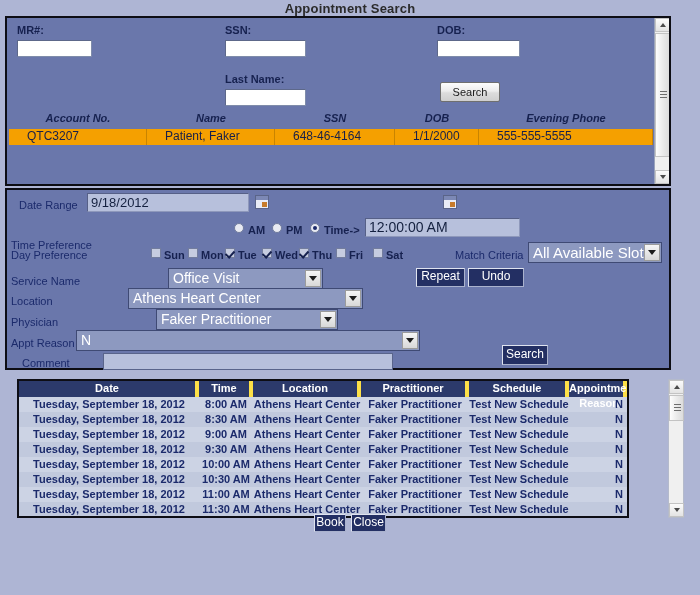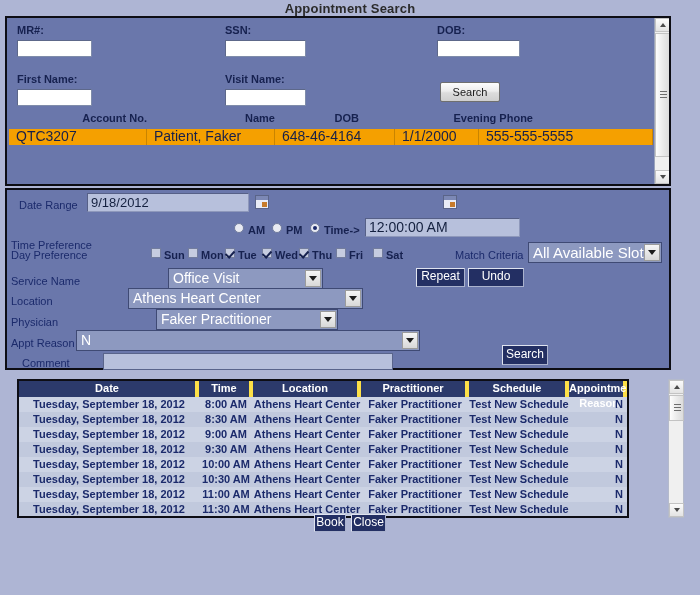--- a/index.html
+++ b/index.html
@@ -99,36 +99,37 @@
     position: absolute;
     left: 2px; top: 93px;
     width: 644px;
     height: 16px;
     display: flex;
   }
   .res-head div {
     font-weight: bold;
     color: #16214f;
     font-size: 11px;
-    text-align: right;
+    text-align: center;
     line-height: 15px;
+    font-style: italic;
   }
   .res-row {
     position: absolute;
     left: 2px; top: 111px;
     width: 644px;
     height: 16px;
     display: flex;
     background: #f5a000;
   }
   .res-row div {
     color: #17204a;
-    font-size: 14px;
+    font-size: 12px;
     line-height: 15px;
-    padding-left: 7px;
+    padding-left: 18px;
     border-right: 1px solid #c98400;
     box-sizing: border-box;
     overflow: hidden;
     white-space: nowrap;
   }
   .c1 { width: 138px; }
   .c2 { width: 128px; }
   .c3 { width: 120px; }
   .c4 { width: 84px;  }
   .c5 { width: 174px; }
@@ -402,35 +403,32 @@
     <div class="grp" id="g-ssn">
       <div class="fld-label">SSN:</div>
       <div class="txtbox"></div>
     </div>
 
     <div class="grp" id="g-dob">
       <div class="fld-label">DOB:</div>
       <div class="txtbox"></div>
     </div>
 
-    <div class="grp" id="g-fn">
-      <div class="fld-label">First Name:</div>
-      <div class="txtbox"></div>
-    </div>
 
     <div class="grp" id="g-ln">
-      <div class="fld-label">Visit Name:</div>
+      <div class="fld-label">Last Name:</div>
       <div class="txtbox"></div>
     </div>
 
     <div class="btn-classic" id="patient-search-btn">Search</div>
 
     <div class="res-head" id="patient-results-head">
         <div class="c1">Account No.</div>
         <div class="c2">Name</div>
+        <div class="c3">SSN</div>
         <div class="c4">DOB</div>
         <div class="c5">Evening Phone</div>
       </div>
     <div class="res-row" id="patient-results-row">
         <div class="c1">QTC3207</div>
         <div class="c2">Patient, Faker</div>
         <div class="c3">648-46-4164</div>
         <div class="c4">1/1/2000</div>
         <div class="c5">555-555-5555</div>
       </div>

